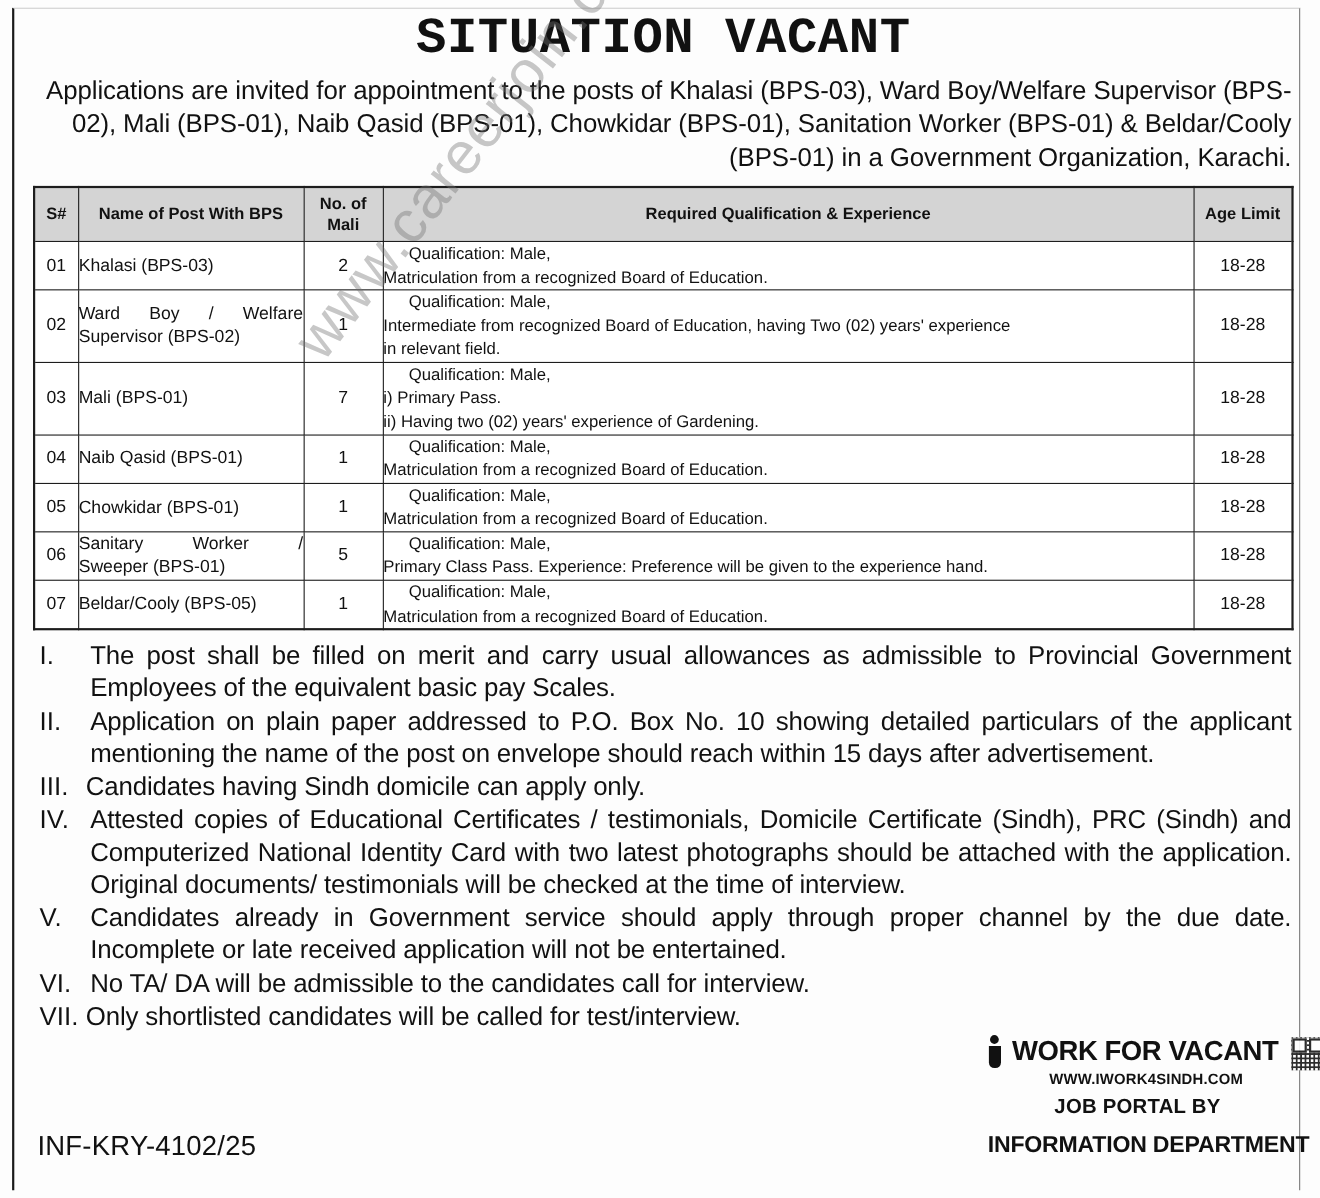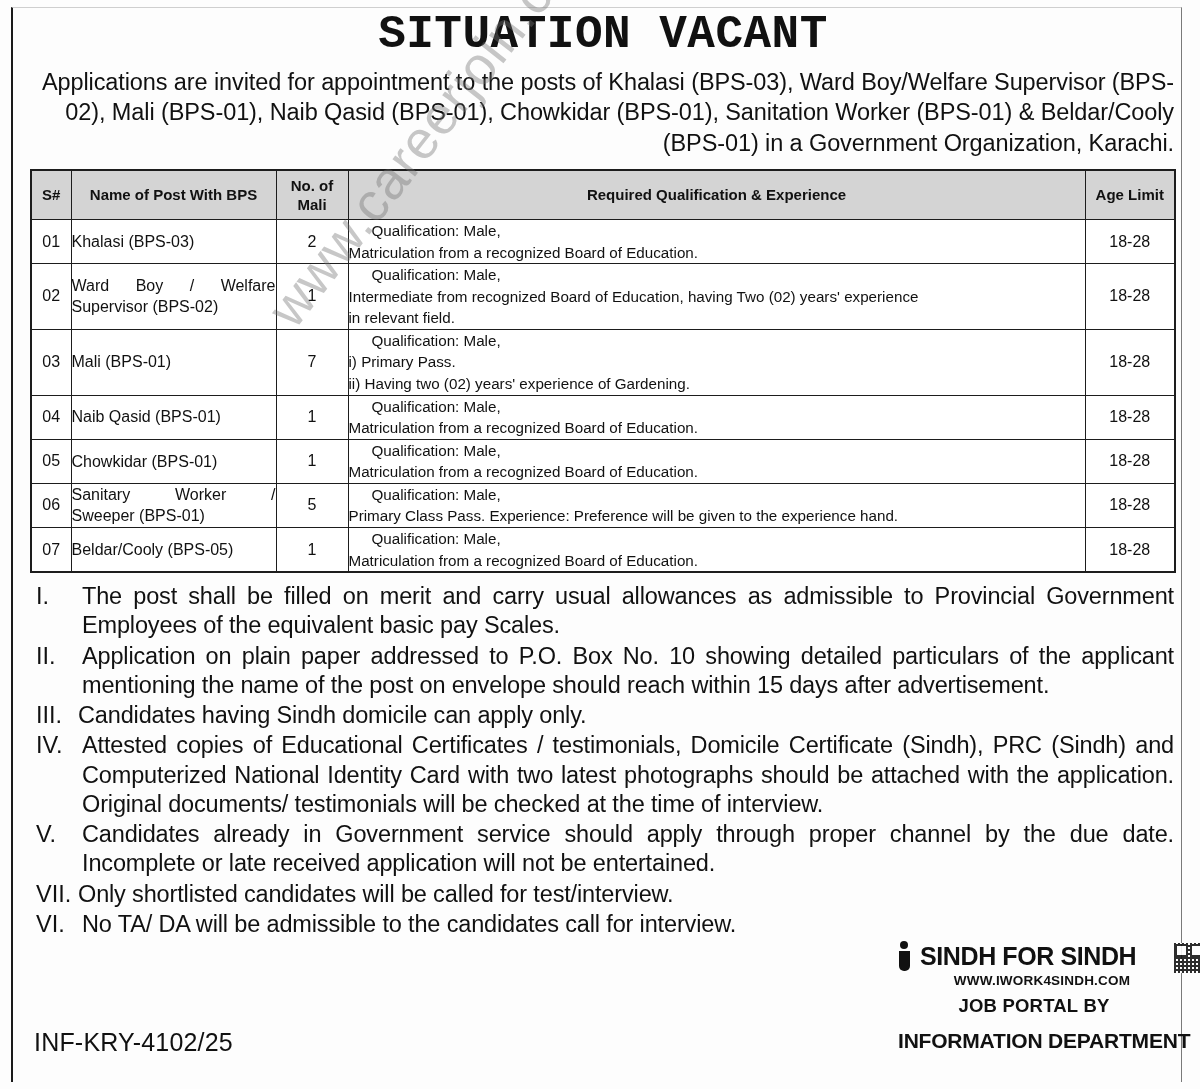--- a/index.html
+++ b/index.html
@@ -416,37 +416,37 @@
         </li>
         <li>
           <span class="num">IV.</span>
           <span class="body">Attested copies of Educational Certificates / testimonials, Domicile Certificate (Sindh), PRC (Sindh) and Computerized National Identity Card with two latest photographs should be attached with the application. Original documents/ testimonials will be checked at the time of interview.</span>
         </li>
         <li>
           <span class="num">V.</span>
           <span class="body">Candidates already in Government service should apply through proper channel by the due date. Incomplete or late received application will not be entertained.</span>
         </li>
         <li class="nowrapline">
+          <span class="num">VI.</span>
+          <span class="body">No TA/ DA will be admissible to the candidates call for interview.</span>
+        </li>
+        <li class="nowrapline">
           <span class="num tight">VII.</span>
           <span class="body">Only shortlisted candidates will be called for test/interview.</span>
-        </li>
-        <li class="nowrapline">
-          <span class="num">VI.</span>
-          <span class="body">No TA/ DA will be admissible to the candidates call for interview.</span>
         </li>
       </ol>
 
     <div class="footer">
       <div class="footer-brand">
         <div class="brand-row1">
           <span class="brand-mark">
             <span class="dot"></span>
               <span class="stem"></span>
           </span>
-          <span class="brand-title">SINDH FOR SINDH</span>
+          <span class="brand-title">WORK FOR VACANT</span>
           <span class="qr"></span>
         </div>
         <div class="brand-url">WWW.IWORK4SINDH.COM</div>
         <div class="brand-sub1">JOB PORTAL BY</div>
         <div class="brand-sub2">INFORMATION DEPARTMENT</div>
       </div>
       <div class="ref-no">INF-KRY-4102/25</div>
     </div>
 
   </div>

